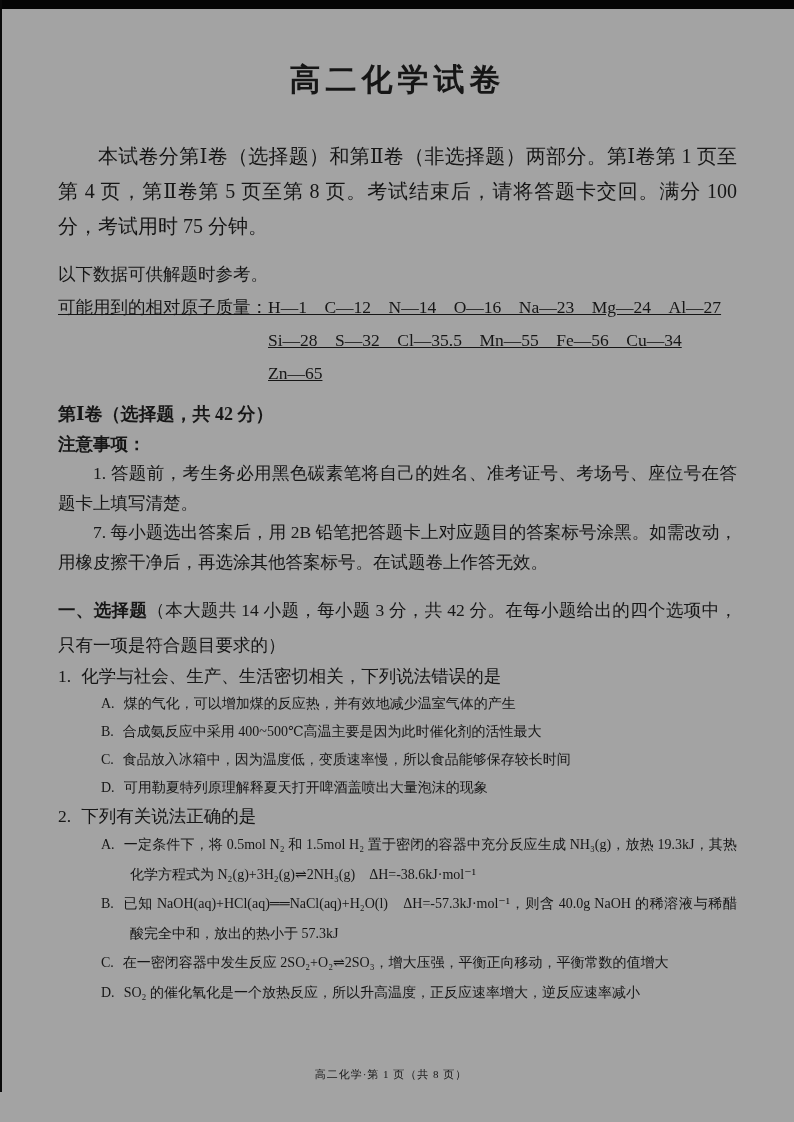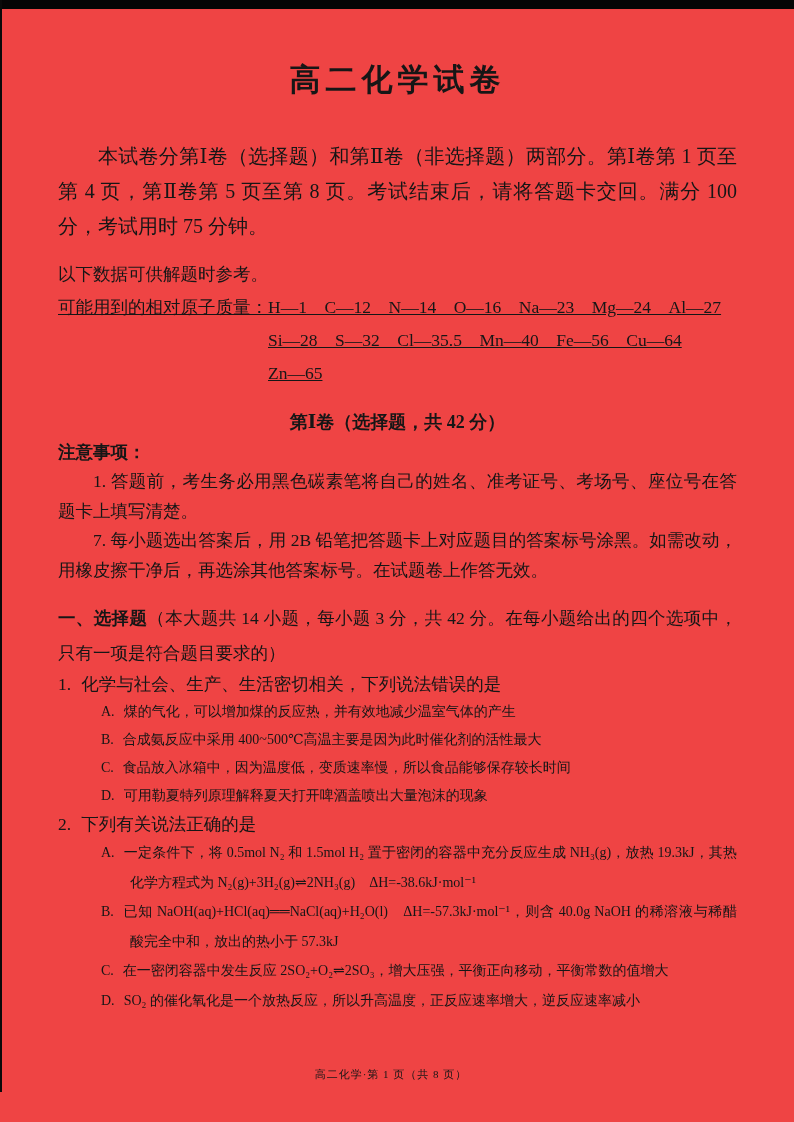--- a/index.html
+++ b/index.html
@@ -1,21 +1,21 @@
 <!DOCTYPE html>
 <html><head>
 <meta charset="utf-8">
 <style>
   * { margin:0; padding:0; box-sizing:border-box; }
   html,body { background:#e8e8e6; }
   .page {
     position:relative;
     width:794px; height:1122px;
     margin:0 auto;
-    background:#ef4444;
+    background:#a3a3a3;
     font-family:"Liberation Serif","DejaVu Serif",serif;
     color:#161616;
     overflow:hidden;
   }
   .scan-top-bar {
     position:absolute; top:0; left:0; right:0; height:9px;
     background:#050505;
   }
   .scan-left-line {
     position:absolute; top:0; left:0; width:2px; bottom:30px;
@@ -48,24 +48,24 @@
   .masses {
     display:flex;
     font-size:17.5px;
     line-height:33px;
     align-items:flex-start;
     text-decoration:underline;
   }
   .masses-label { white-space:nowrap; }
   .masses-values { flex:1; }
   .part-heading {
-    text-align:center;
+    text-align:left;
     font-size:18px;
     line-height:32px;
-    margin-top:16px;
+    margin-top:8px;
   }
   .notes-title {
     font-size:17.5px;
     font-weight:700;
     font-family:"Liberation Sans","DejaVu Sans",sans-serif;
     line-height:29px;
   }
   .notice {
     font-size:17.5px;
     line-height:29.5px;
@@ -119,21 +119,21 @@
     <h1 class="doc-title">高二化学试卷</h1>
 
     <p class="intro">本试卷分第Ⅰ卷（选择题）和第Ⅱ卷（非选择题）两部分。第Ⅰ卷第 1 页至第 4 页，第Ⅱ卷第 5 页至第 8 页。考试结束后，请将答题卡交回。满分 100 分，考试用时 75 分钟。</p>
 
     <p class="ref-note">以下数据可供解题时参考。</p>
 
     <div class="masses">
       <span class="masses-label">可能用到的相对原子质量：</span>
       <div class="masses-values">
         <div>H—1　C—12　N—14　O—16　Na—23　Mg—24　Al—27</div>
-        <div>Si—28　S—32　Cl—35.5　Mn—40　Fe—56　Cu—64</div>
+        <div>Si—28　S—32　Cl—35.5　Mn—55　Fe—56　Cu—34</div>
         <div>Zn—65</div>
       </div>
     </div>
 
     <h2 class="part-heading">第Ⅰ卷（选择题，共 42 分）</h2>
 
     <p class="notes-title">注意事项：</p>
     <p class="notice">1. 答题前，考生务必用黑色碳素笔将自己的姓名、准考证号、考场号、座位号在答题卡上填写清楚。</p>
     <p class="notice">7. 每小题选出答案后，用 2B 铅笔把答题卡上对应题目的答案标号涂黑。如需改动，用橡皮擦干净后，再选涂其他答案标号。在试题卷上作答无效。</p>
 

